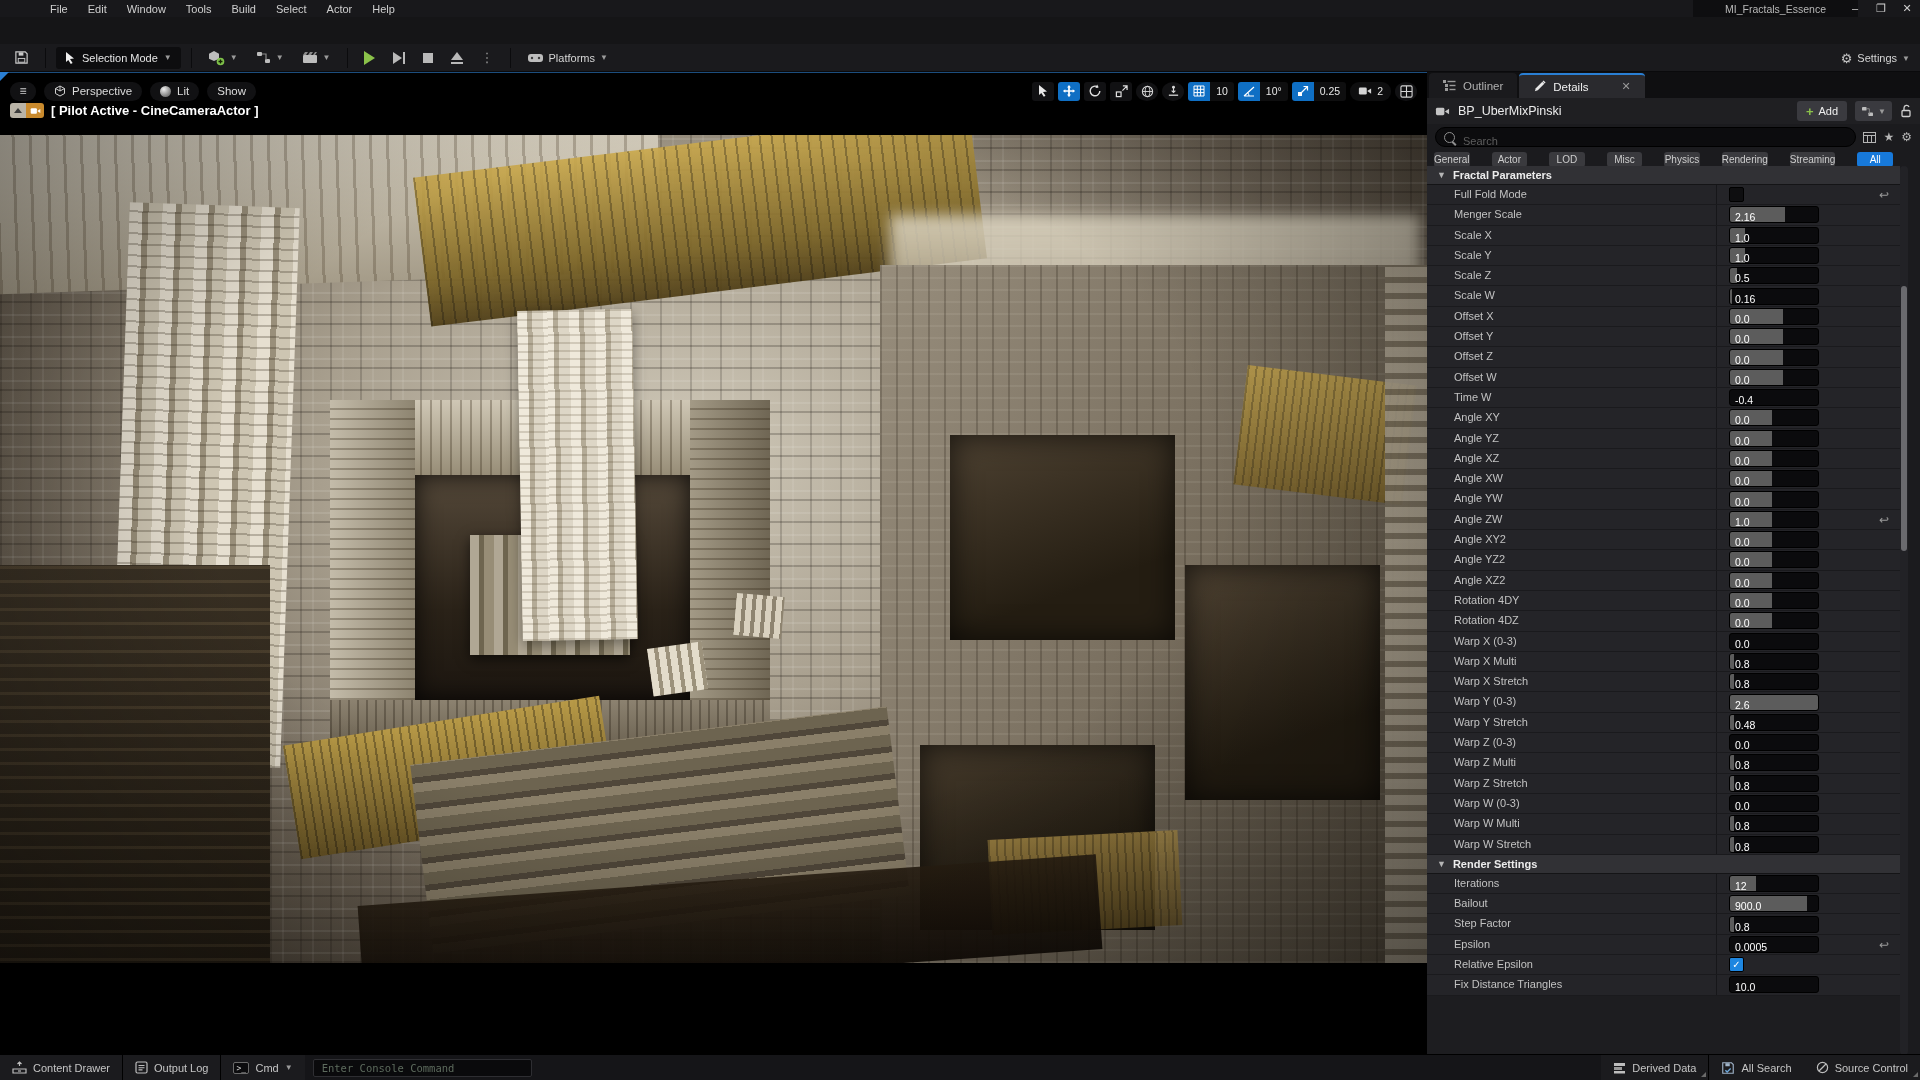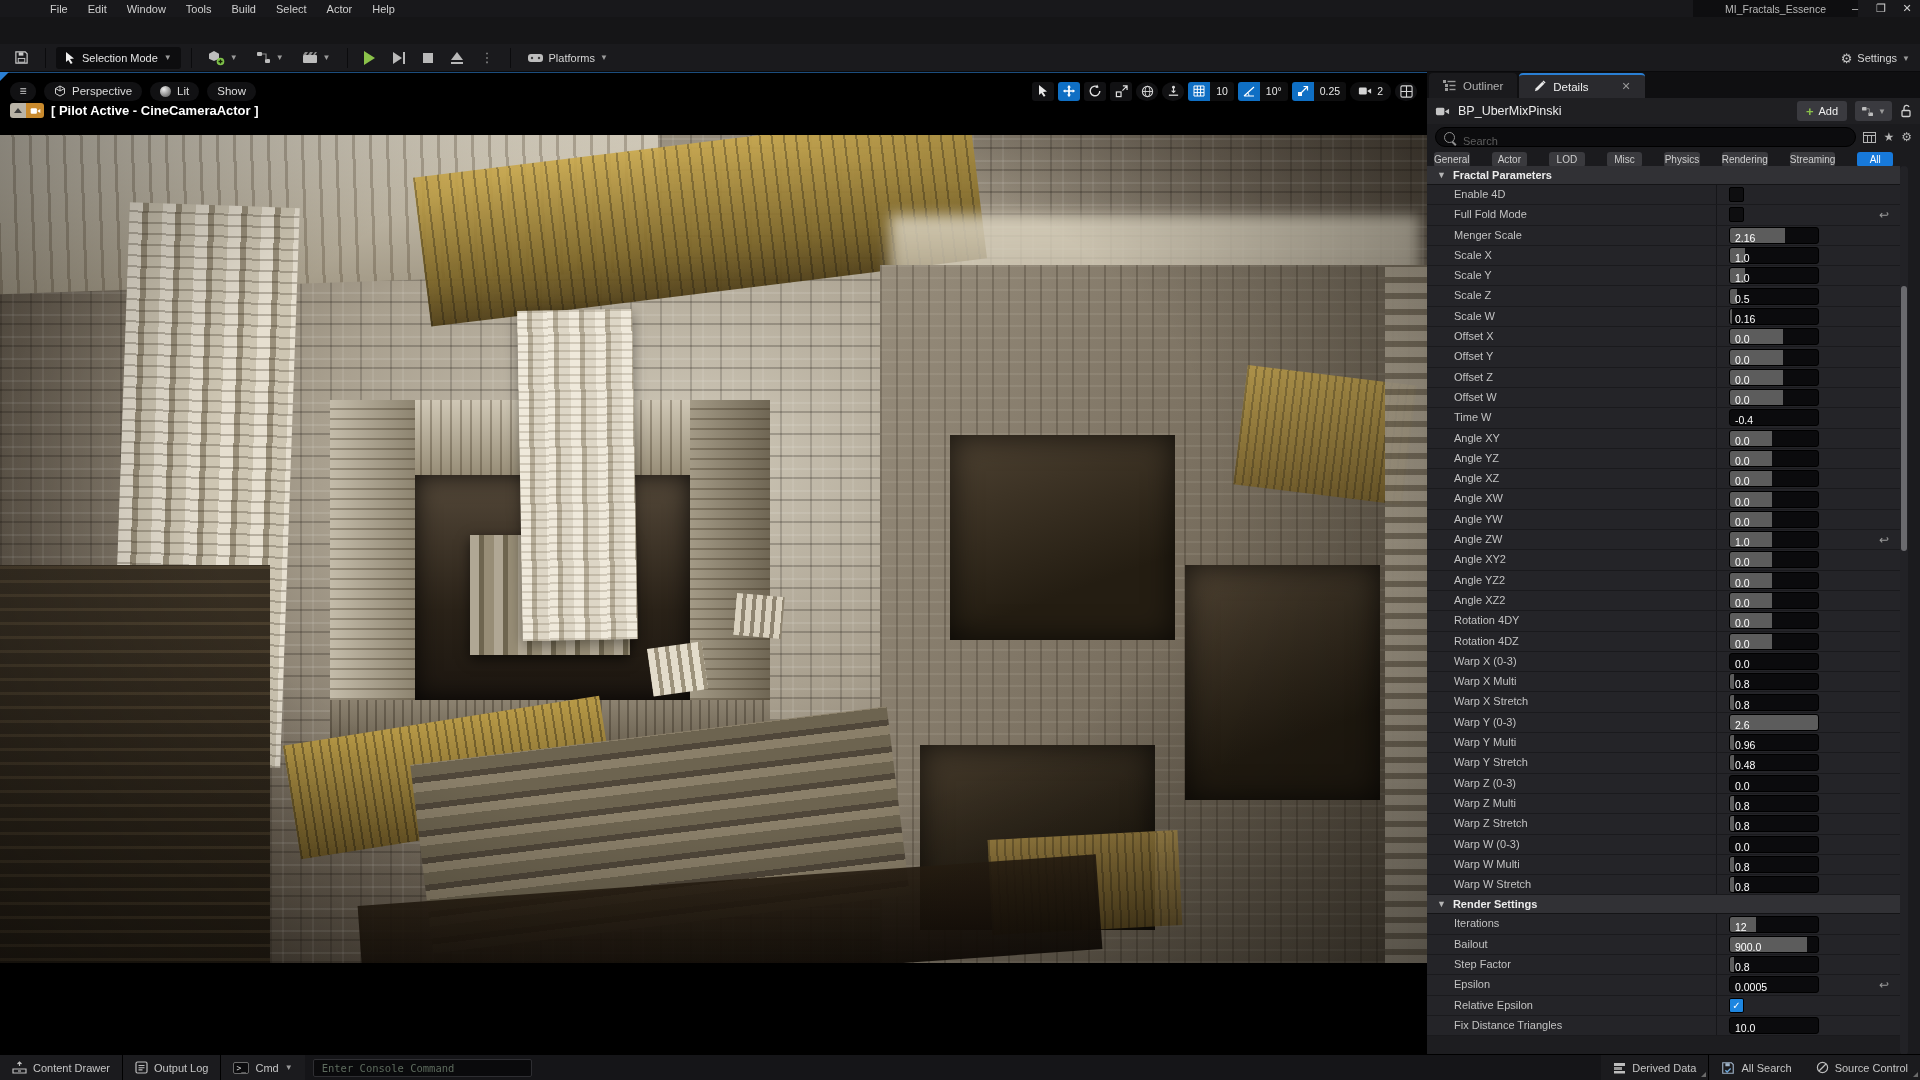--- a/index.html
+++ b/index.html
@@ -437,31 +437,24 @@
         <span class="filter-btn">Streaming</span>
         <span class="filter-btn active">All</span>
       </div>
 
     <div class="props" id="props">
         <div class="section-h">
           <span class="caret">▼</span>
           <span>Fractal Parameters</span>
         </div>
         <div class="prop-row">
-          <div class="prop-label">Enable 4D</div>
+          <div class="prop-label">Full Fold Mode</div>
           <div class="prop-value">
             <span class="cb"></span>
           </div>
-          <div class="reset"></div>
-        </div>
-        <div class="prop-row">
-          <div class="prop-label">Full Fold Mode</div>
-          <div class="prop-value">
-            <span class="cb"></span>
-          </div>
           <div class="reset">↩</div>
         </div>
         <div class="prop-row">
           <div class="prop-label">Menger Scale</div>
           <div class="prop-value">
             <div class="spin"><div class="fill" style="width: 62%;"></div><span class="val">2.16</span></div>
           </div>
           <div class="reset"></div>
         </div>
         <div class="prop-row">
@@ -622,27 +615,20 @@
           <div class="prop-label">Warp X Stretch</div>
           <div class="prop-value">
             <div class="spin"><div class="fill" style="width: 4%;"></div><span class="val">0.8</span></div>
           </div>
           <div class="reset"></div>
         </div>
         <div class="prop-row">
           <div class="prop-label">Warp Y (0-3)</div>
           <div class="prop-value">
             <div class="spin"><div class="fill" style="width: 100%;"></div><span class="val">2.6</span></div>
-          </div>
-          <div class="reset"></div>
-        </div>
-        <div class="prop-row">
-          <div class="prop-label">Warp Y Multi</div>
-          <div class="prop-value">
-            <div class="spin"><div class="fill" style="width: 4%;"></div><span class="val">0.96</span></div>
           </div>
           <div class="reset"></div>
         </div>
         <div class="prop-row">
           <div class="prop-label">Warp Y Stretch</div>
           <div class="prop-value">
             <div class="spin"><div class="fill" style="width: 4%;"></div><span class="val">0.48</span></div>
           </div>
           <div class="reset"></div>
         </div>

